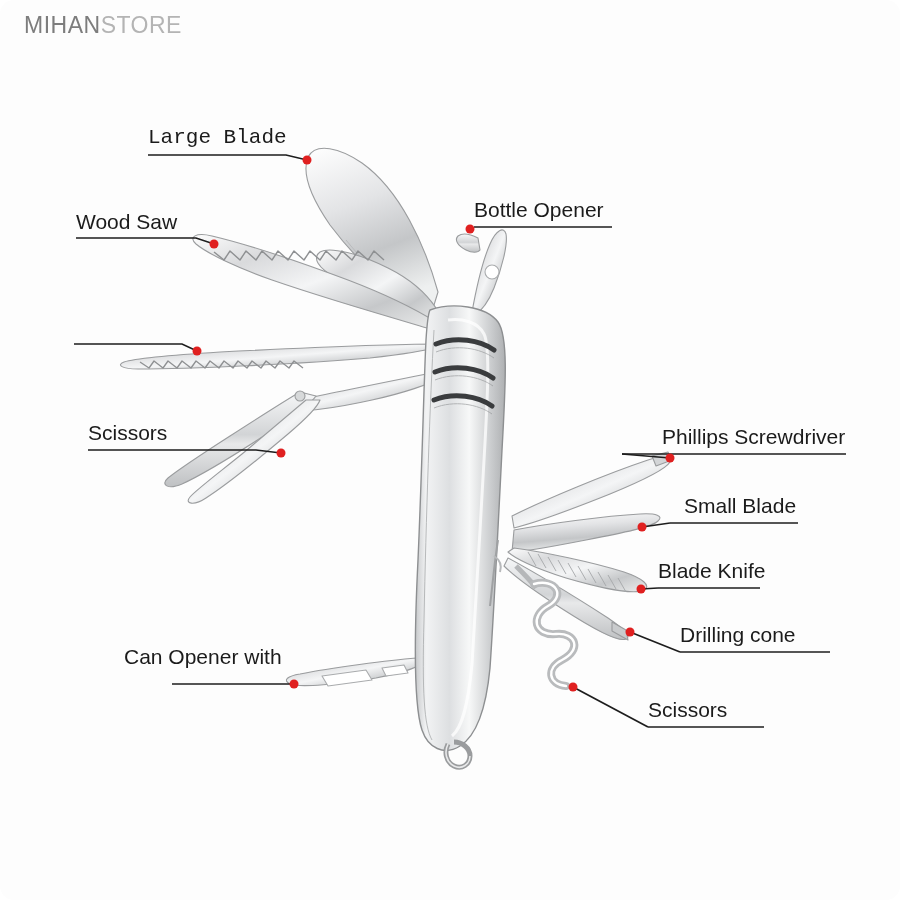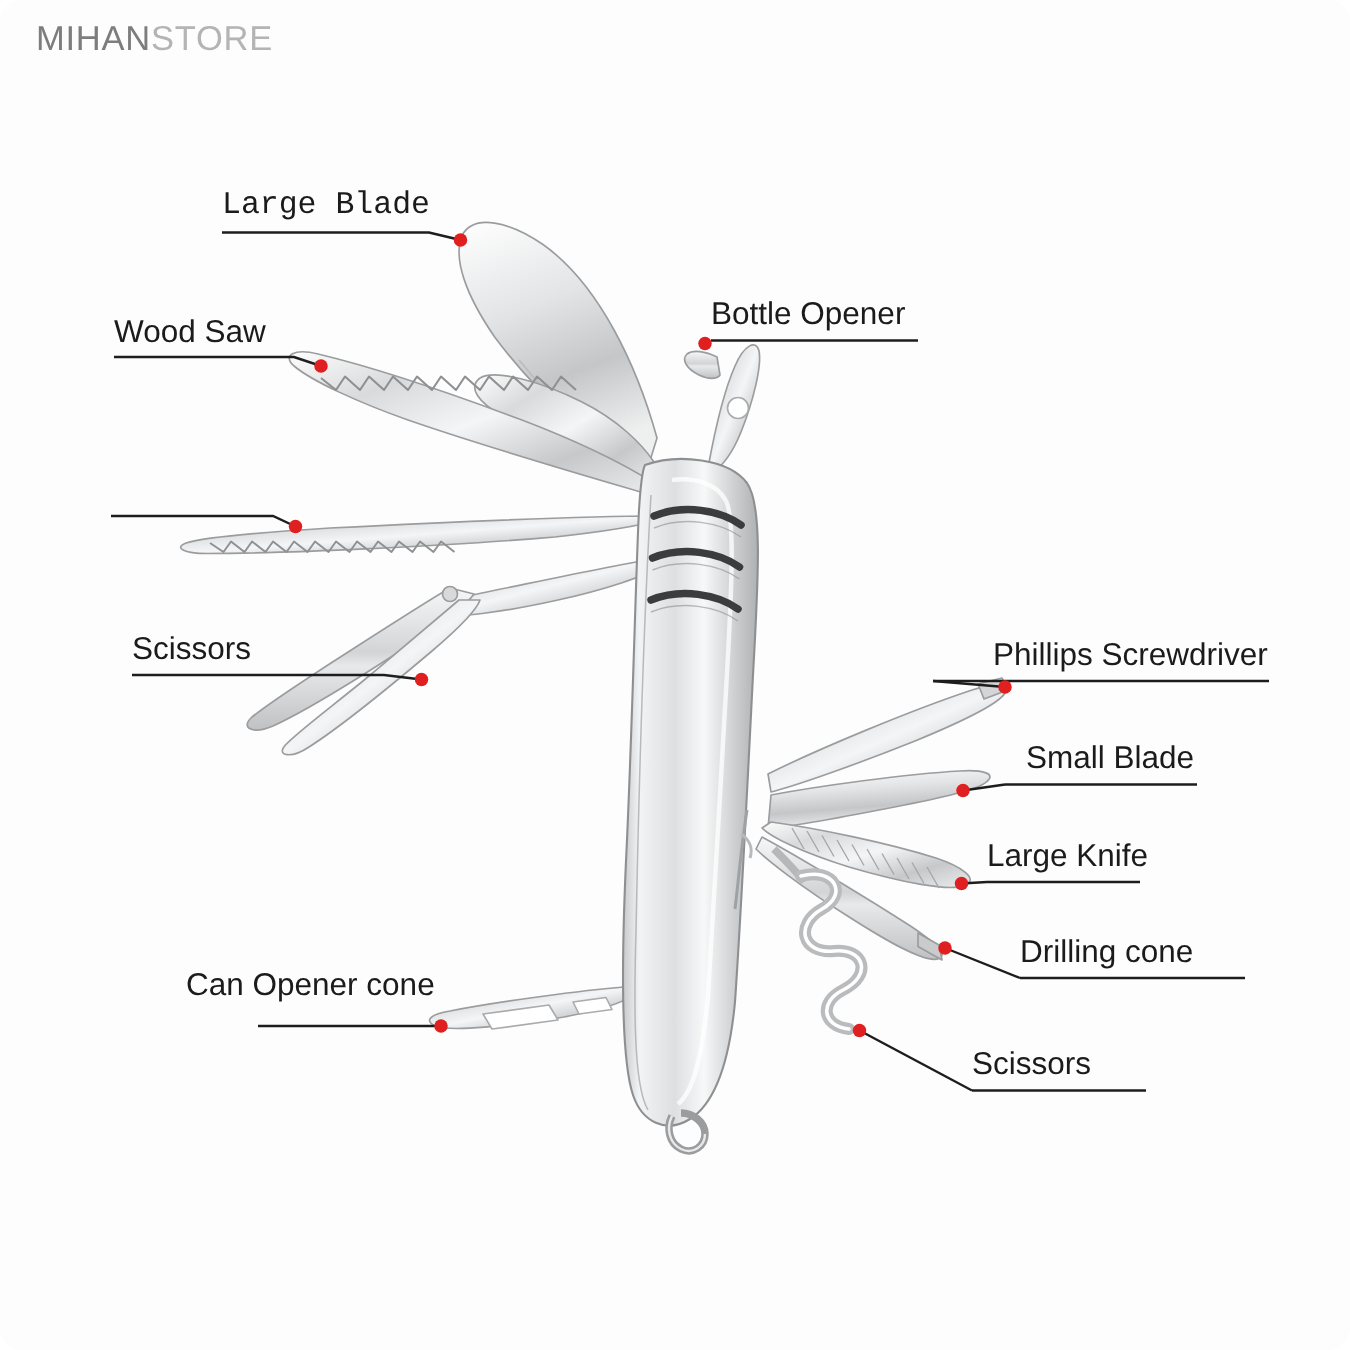--- a/index.html
+++ b/index.html
@@ -239,18 +239,18 @@
       <circle class="dot" cx="573" cy="687" r="4.5"></circle>
     </g>
   </svg>
 
   <div class="label" style="left:148px; top:126px;font-family:Liberation Mono, monospace;">Large Blade</div>
   <div class="label" style="left:474px; top:198px;">Bottle Opener</div>
   <div class="label" style="left:76px;  top:210px;text-align:center;">Wood Saw</div>
   <div class="label" style="left:88px;  top:421px;">Scissors</div>
   <div class="label" style="left:622px; top:425px;margin-left:40px;">Phillips Screwdriver</div>
   <div class="label" style="left:684px; top:494px;">Small Blade</div>
-  <div class="label" style="left:658px; top:559px;">Large Knife</div>
+  <div class="label" style="left:658px; top:559px;">Blade Knife</div>
   <div class="label" style="left:680px; top:623px;">Drilling cone</div>
-  <div class="label" style="left:124px; top:645px;">Can Opener cone</div>
+  <div class="label" style="left:124px; top:645px;">Can Opener with</div>
   <div class="label" style="left:648px; top:698px;">Scissors</div>
 
 </div>
 
 </body></html>

